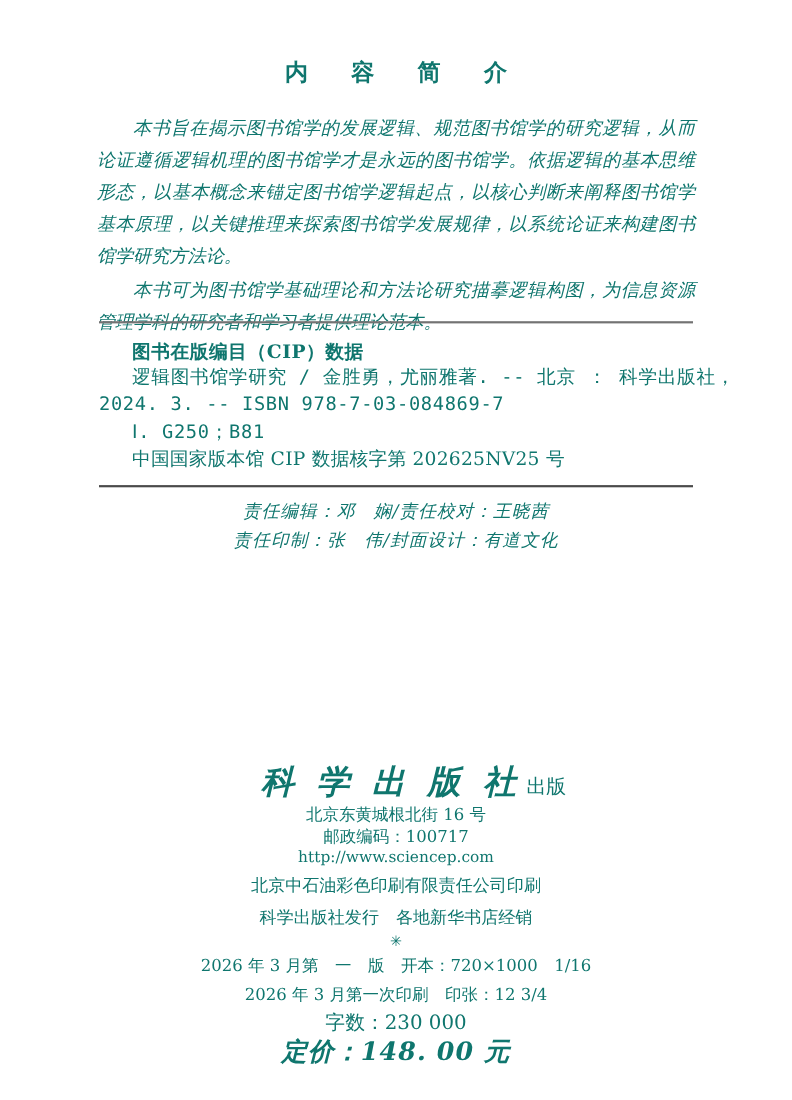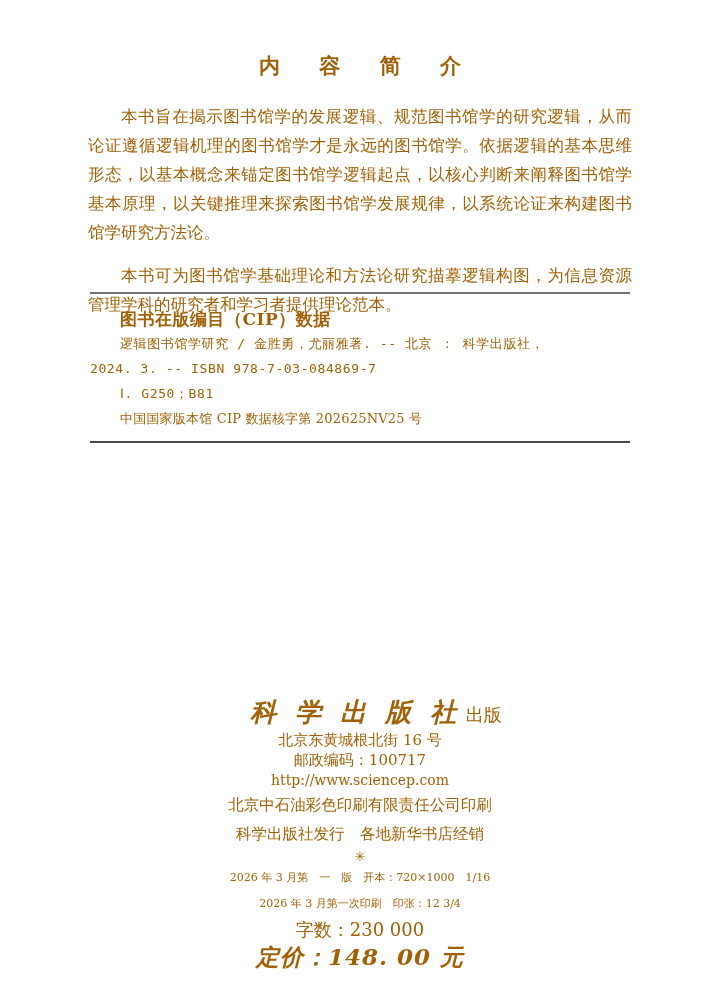--- a/index.html
+++ b/index.html
@@ -5,49 +5,50 @@
   html, body {
     margin: 0;
     padding: 0;
     background: #ffffff;
   }
   .page {
     position: relative;
     width: 720px;
     height: 969px;
     background: #ffffff;
-    color: #a16207;
+    color: #0f766e;
     font-family: "DejaVu Serif", "Liberation Serif", serif;
     overflow: hidden;
   }
 
   
   .intro-title {
     text-align: center;
     font-size: 21px;
     font-weight: bold;
     letter-spacing: 16px;
     text-indent: 16px;
     margin-top: 52px;
     font-family: "DejaVu Serif", "Liberation Serif", serif;
   }
   .intro-body {
     margin: 22px 88px 0 88px;
     width: 544px;
+    font-style: italic;
   }
   .intro-para {
     font-size: 16.5px;
     line-height: 29px;
     text-align: justify;
     text-indent: 33px;
     text-justify: inter-ideograph;
     margin: 0;
   }
   .intro-para + .intro-para {
-    margin-top: 14px;
+    margin-top: 2px;
   }
 
   
   .cip-block {
     position: absolute;
     left: 90px;
     top: 292px;
     width: 540px;
   }
   .rule {
@@ -63,21 +64,21 @@
     font-family: "DejaVu Sans Mono", "Liberation Mono", monospace;
   }
   .cip-heading {
     font-size: 17px;
     font-weight: bold;
     margin-left: 30px;
     letter-spacing: 0.5px;
     font-family: "DejaVu Serif", "Liberation Serif", serif;
   }
   .cip-line {
-    font-size: 13px;
+    font-size: 17px;
     line-height: 25px;
     letter-spacing: 0.6px;
     white-space: pre;
   }
   .cip-indent {
     margin-left: 30px;
   }
   .cip-line-serif {
     font-family: "DejaVu Serif", "Liberation Serif", serif;
     letter-spacing: 0.2px;
@@ -111,21 +112,21 @@
   .pub-logo-line {
     font-size: 24px;
     line-height: 30px;
     white-space: pre;
   }
   .pub-logo {
     font-family: "DejaVu Serif", "Liberation Serif", serif;
     font-weight: bold;
     font-style: italic;
     letter-spacing: 5px;
-    font-size: 26px;
+    font-size: 30px;
     margin-left: 32px;
   }
   .pub-logo-suffix {
     font-family: Liberation Serif, serif;
     font-size: 18px;
     letter-spacing: 0;
     font-weight: normal;
     font-style: normal;
     margin-top: 31px;
   }
@@ -143,21 +144,21 @@
     font-size: 15.5px;
     line-height: 29px;
     white-space: pre;
   }
   .star-sep {
     font-size: 13px;
     line-height: 16px;
     letter-spacing: 0;
   }
   .spec-line {
-    font-size: 11px;
+    font-size: 15px;
     line-height: 26px;
     white-space: pre;
   }
   .wordcount-line {
     font-size: 18px;
     line-height: 25px;
     white-space: pre;
   }
   .price-line {
     font-size: 23px;
@@ -190,20 +191,24 @@
     <div class="cip-inner">
       <div class="cip-heading">图书在版编目（CIP）数据</div>
       <div class="cip-line cip-indent">逻辑图书馆学研究 / 金胜勇，尤丽雅著. -- 北京 ： 科学出版社，</div>
       <div class="cip-line">2024. 3. -- ISBN 978-7-03-084869-7</div>
       <div class="cip-line cip-indent">Ⅰ. G250；B81</div>
       <div class="cip-line cip-indent cip-line-serif">中国国家版本馆 CIP 数据核字第 202625NV25 号</div>
     </div>
     <div class="rule rule-bottom"></div>
   </div>
 
+  <div class="credits">
+    <div class="credit-line">责任编辑：邓　娴/责任校对：王晓茜</div>
+    <div class="credit-line">责任印制：张　伟/封面设计：有道文化</div>
+  </div>
 
   <div class="colophon">
     <div class="pub-logo-line"><span class="pub-logo">科 学 出 版 社</span><span class="pub-logo-suffix"> 出版</span></div>
 
     <div class="pub-line">北京东黄城根北街 16 号</div>
     <div class="pub-line">邮政编码：100717</div>
     <div class="pub-url">http://www.sciencep.com</div>
 
     <div class="printer-line">北京中石油彩色印刷有限责任公司印刷</div>
     <div class="printer-line">科学出版社发行　各地新华书店经销</div>

